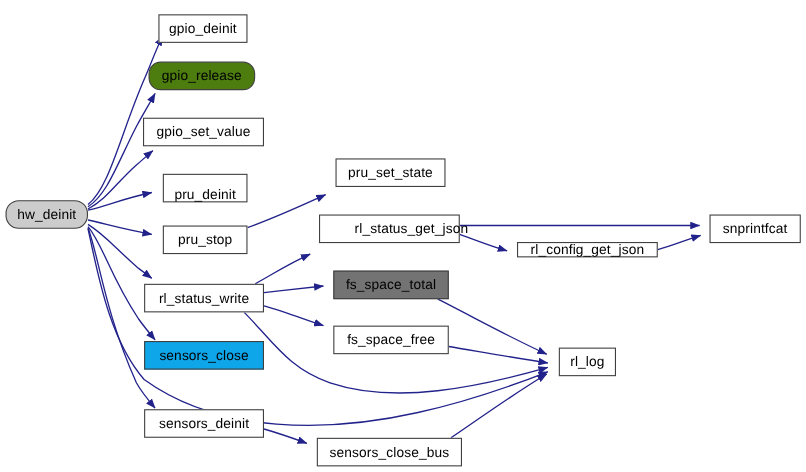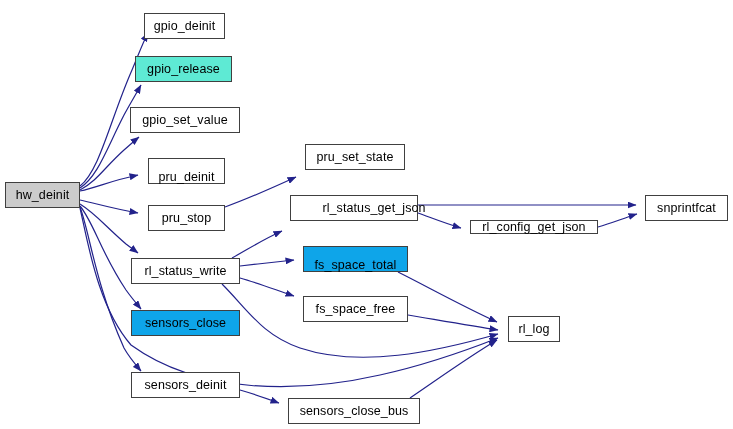--- a/index.html
+++ b/index.html
@@ -76,27 +76,27 @@
         <path d="M 418,205 C 480,205 580,205 636,205" fill="none" stroke="#22228b" stroke-width="1.2" marker-end="url(#arrowhead)"></path>
         <path d="M 418,213 C 432,218 444,223 461,228" fill="none" stroke="#22228b" stroke-width="1.2" marker-end="url(#arrowhead)"></path>
         <path d="M 598,227 C 612,223 624,218 637,214" fill="none" stroke="#22228b" stroke-width="1.2" marker-end="url(#arrowhead)"></path>
         <path d="M 398,272 C 428,287 460,305 497,322" fill="none" stroke="#22228b" stroke-width="1.2" marker-end="url(#arrowhead)"></path>
         <path d="M 408,315 C 432,319 472,326 498,330" fill="none" stroke="#22228b" stroke-width="1.2" marker-end="url(#arrowhead)"></path>
         <path d="M 240,390 C 254,394 268,399 279,403" fill="none" stroke="#22228b" stroke-width="1.2" marker-end="url(#arrowhead)"></path>
         <path d="M 410,398 C 438,379 467,358 497,340" fill="none" stroke="#22228b" stroke-width="1.2" marker-end="url(#arrowhead)"></path>
       </g>
   </svg>
   <div id="nodes-group">
-      <div class="gnode root" style="left: 5px; top: 182px; width: 75px; height: 26px; background: rgb(204, 204, 204); border-color: rgb(64, 64, 64); color: rgb(0, 0, 0);">
+      <div class="gnode root" style="left: 5px; top: 182px; width: 75px; height: 26px; background: rgb(204, 204, 204); border-color: rgb(64, 64, 64); color: rgb(0, 0, 0); border-radius: 12px;">
         <span class="gnode-label">hw_deinit</span>
       </div>
       <div class="gnode" style="left: 144px; top: 13px; width: 81px; height: 26px; background: rgb(255, 255, 255); border-color: rgb(64, 64, 64); color: rgb(0, 0, 0);">
         <span class="gnode-label">gpio_deinit</span>
       </div>
-      <div class="gnode" style="left: 135px; top: 56px; width: 97px; height: 26px; background: #5eead4; border-color: rgb(64, 64, 64); color: rgb(0, 0, 0);">
+      <div class="gnode" style="left: 135px; top: 56px; width: 97px; height: 26px; background: #4d7c0f; border-color: rgb(64, 64, 64); color: rgb(0, 0, 0); border-radius: 11px;">
         <span class="gnode-label">gpio_release</span>
       </div>
       <div class="gnode" style="left: 130px; top: 107px; width: 110px; height: 26px; background: rgb(255, 255, 255); border-color: rgb(64, 64, 64); color: rgb(0, 0, 0);">
         <span class="gnode-label">gpio_set_value</span>
       </div>
       <div class="gnode" style="left: 148px; top: 158px; width: 77px; height: 26px; background: rgb(255, 255, 255); border-color: rgb(64, 64, 64); color: rgb(0, 0, 0); align-items: flex-end;">
         <span class="gnode-label">pru_deinit</span>
       </div>
       <div class="gnode" style="left: 148px; top: 205px; width: 77px; height: 26px; background: rgb(255, 255, 255); border-color: rgb(64, 64, 64); color: rgb(0, 0, 0);">
         <span class="gnode-label">pru_stop</span>
@@ -109,21 +109,21 @@
       </div>
       <div class="gnode" style="left: 131px; top: 372px; width: 109px; height: 26px; background: rgb(255, 255, 255); border-color: rgb(64, 64, 64); color: rgb(0, 0, 0);">
         <span class="gnode-label">sensors_deinit</span>
       </div>
       <div class="gnode" style="left: 305px; top: 144px; width: 100px; height: 26px; background: rgb(255, 255, 255); border-color: rgb(64, 64, 64); color: rgb(0, 0, 0);">
         <span class="gnode-label">pru_set_state</span>
       </div>
       <div class="gnode" style="left: 290px; top: 195px; width: 128px; height: 26px; background: rgb(255, 255, 255); border-color: rgb(64, 64, 64); color: rgb(0, 0, 0); padding-left: 40px;">
         <span class="gnode-label">rl_status_get_json</span>
       </div>
-      <div class="gnode" style="left: 303px; top: 246px; width: 105px; height: 26px; background: #0ea5e9; border-color: rgb(64, 64, 64); color: rgb(0, 0, 0); align-items: flex-end;">
+      <div class="gnode" style="left: 303px; top: 246px; width: 105px; height: 26px; background: #737373; border-color: rgb(64, 64, 64); color: rgb(0, 0, 0);">
         <span class="gnode-label">fs_space_total</span>
       </div>
       <div class="gnode" style="left: 303px; top: 296px; width: 105px; height: 26px; background: rgb(255, 255, 255); border-color: rgb(64, 64, 64); color: rgb(0, 0, 0);">
         <span class="gnode-label">fs_space_free</span>
       </div>
       <div class="gnode" style="left: 288px; top: 398px; width: 132px; height: 26px; background: rgb(255, 255, 255); border-color: rgb(64, 64, 64); color: rgb(0, 0, 0);">
         <span class="gnode-label">sensors_close_bus</span>
       </div>
       <div class="gnode" style="left: 470px; top: 220px; width: 128px; height: 14px; background: rgb(255, 255, 255); border-color: rgb(64, 64, 64); color: rgb(0, 0, 0);">
         <span class="gnode-label">rl_config_get_json</span>

